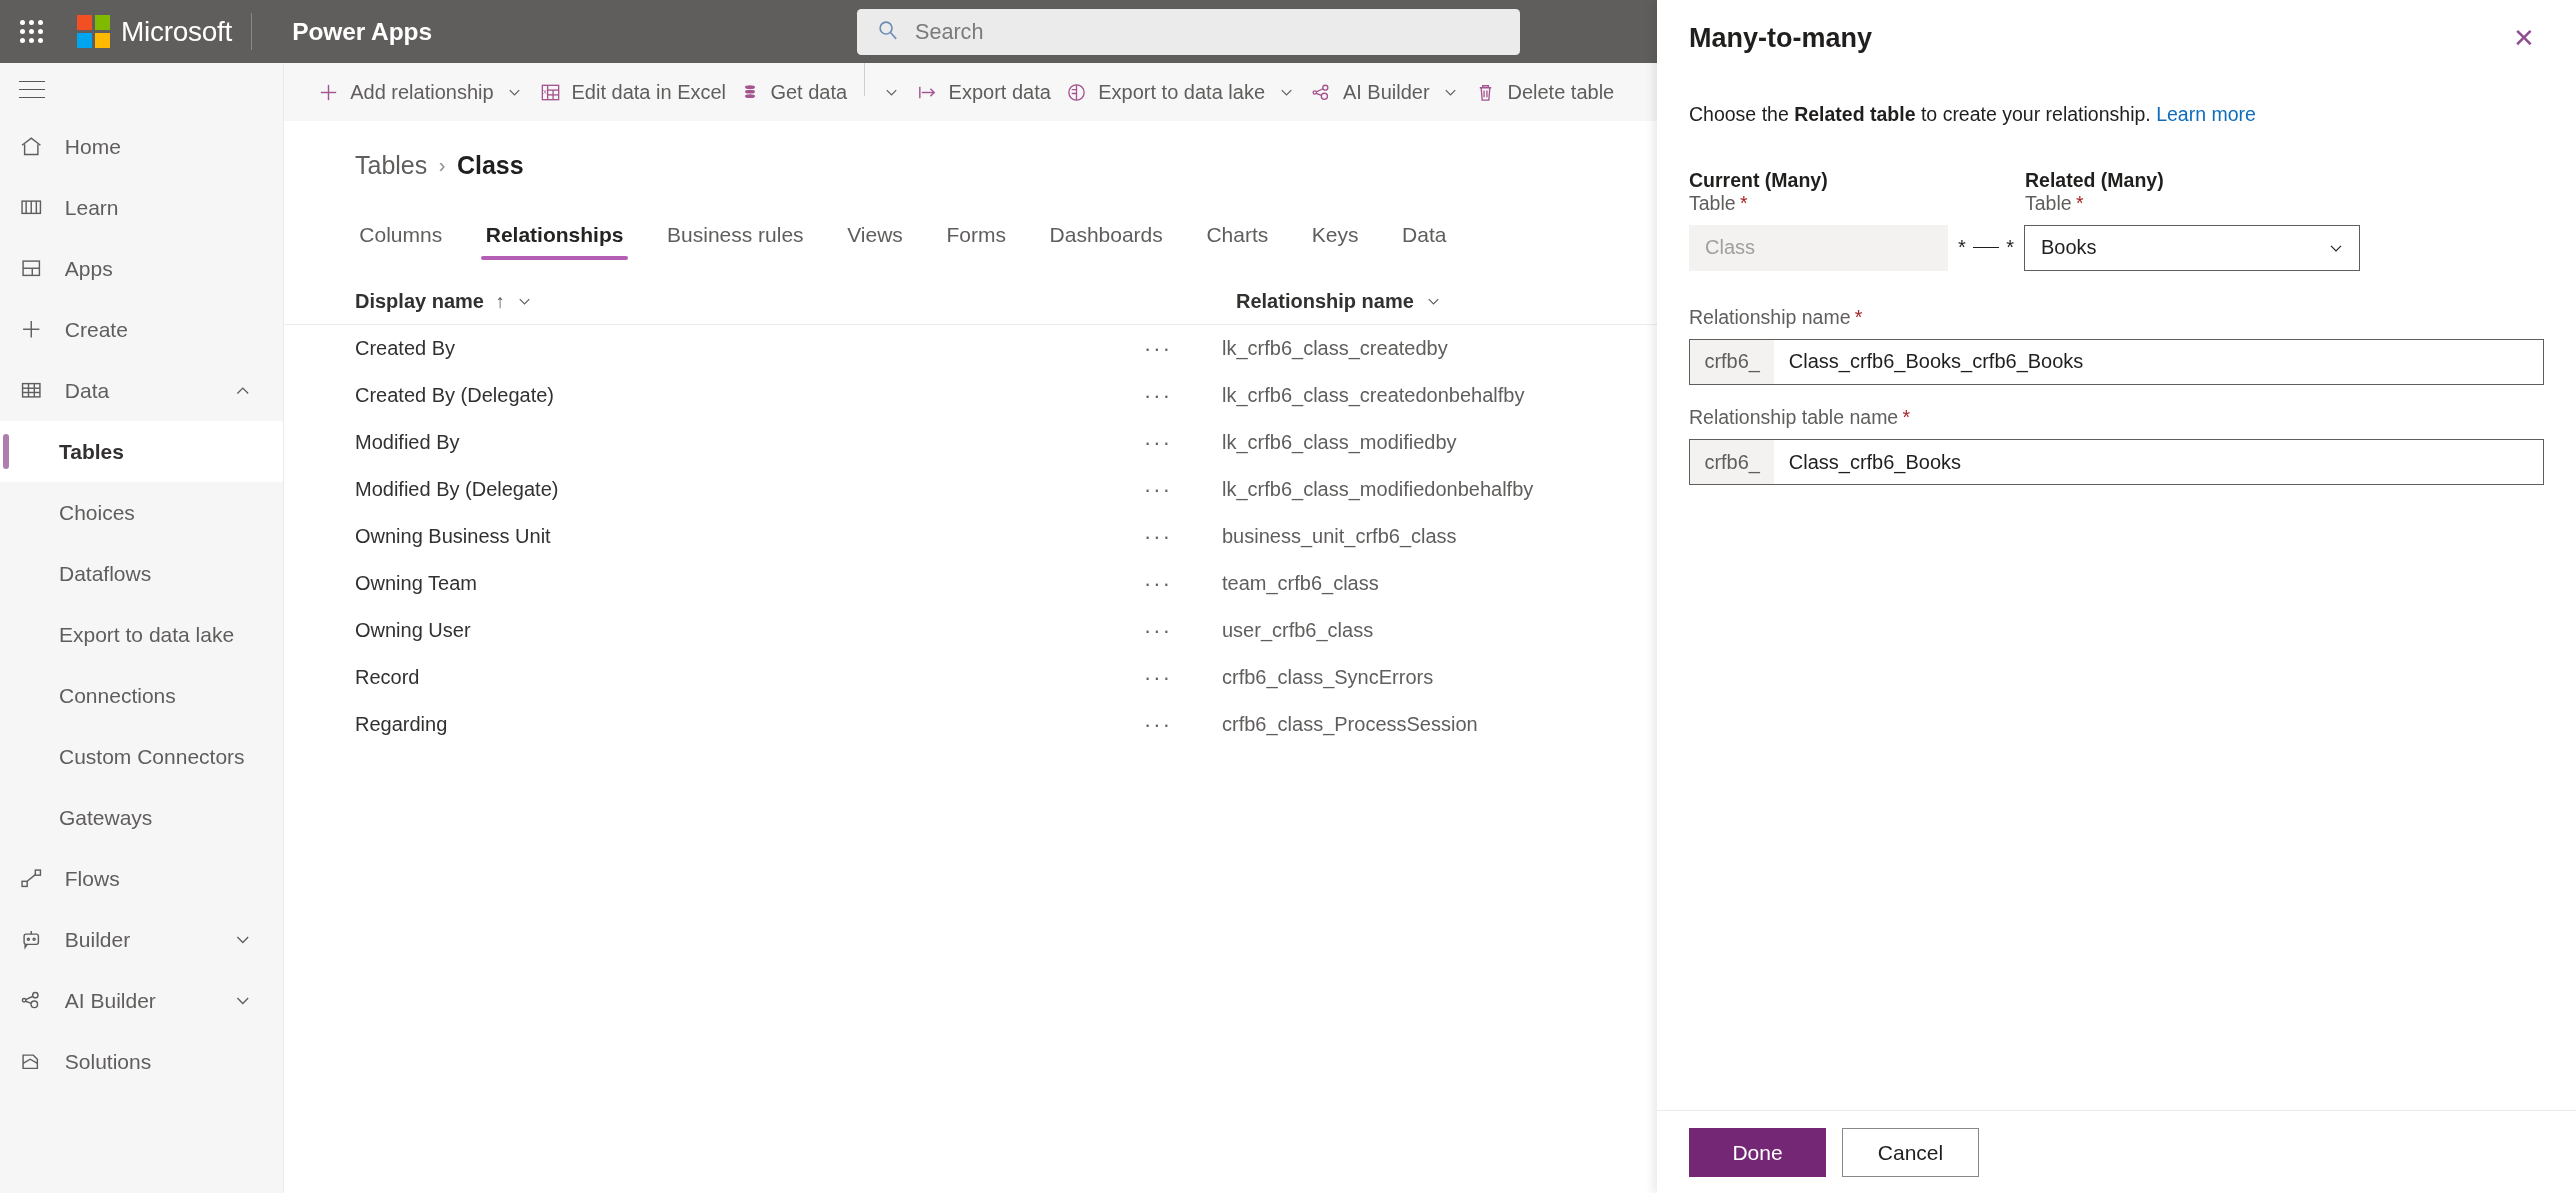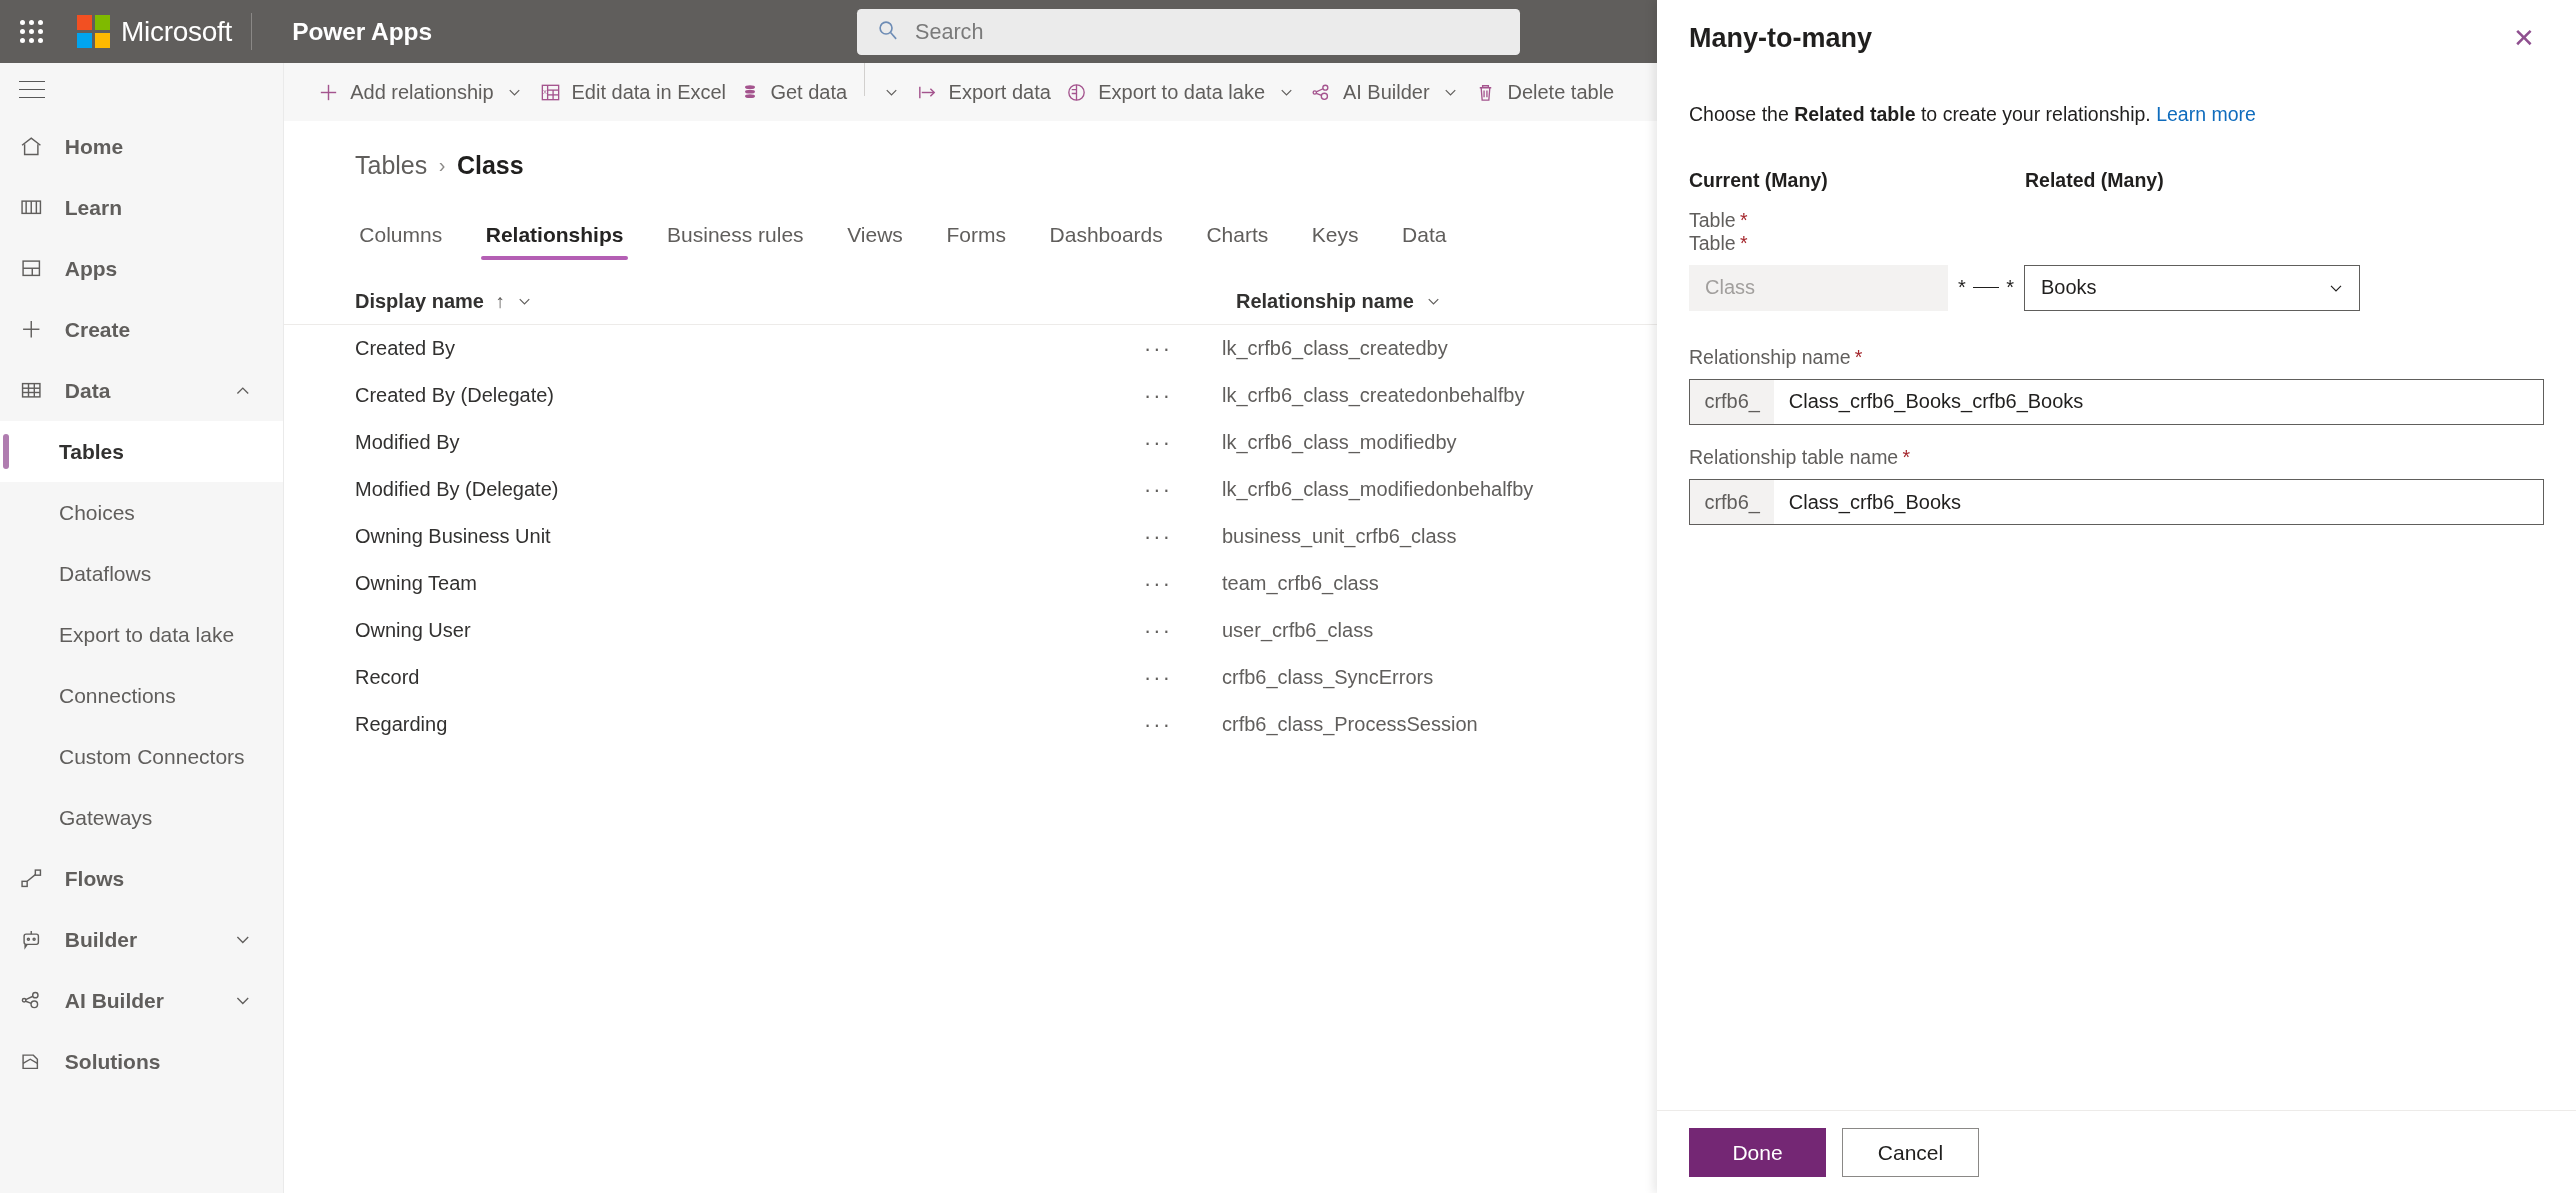--- a/index.html
+++ b/index.html
@@ -59,21 +59,21 @@
     background: #f6f6f6;
     border-right: 0.7px solid #eaeaea;
   }
   .hamburger { width: 284px; height: 53px; display: flex; align-items: center; padding-left: 19px; cursor: pointer; }
   .hamburger span { display: block; width: 26px; height: 1.4px; background: #575757; }
   .hamburger .bars { display: flex; flex-direction: column; gap: 6.5px; }
 
   .nav-item {
     height: 61px; display: flex; align-items: center;
     padding-left: 19px; cursor: pointer; position: relative;
-    color: #605e5c; font-size: 21px; font-weight: bold;
+    color: #605e5c; font-size: 21px;
   }
   .nav-item .nav-ico { width: 40px; display: flex; align-items: center; color: #605e5c; flex: 0 0 40px; }
   .nav-item .nav-lbl { margin-left: 5.8px; }
   .nav-item .chev { position: absolute; right: 29px; color: #605e5c; display: flex; align-items: center; }
   .nav-sub { height: 61px; display: flex; align-items: center; padding-left: 59px; cursor: pointer;
              color: #605e5c; font-size: 21px; position: relative; }
   .nav-sub.selected { background: #ffffff; font-weight: 700; color: #323130; }
   .nav-sub.selected::before {
     content: ""; position: absolute; left: 2.9px; top: 13px;
     width: 6.5px; height: 35px; background: #b07db0; border-radius: 3.6px;
@@ -148,21 +148,21 @@
     cursor: pointer; color: #8f4f8f; font-size: 26px; margin-top: -4.3px;
   }
   #panel-body { flex: 1; padding: 0 32px; overflow: hidden; }
   .panel-desc { font-size: 19.5px; color: #201f1e; margin-top: 44px; }
   .panel-desc b { font-weight: 700; }
   .panel-desc a { color: #0f6cbd; text-decoration: none; cursor: pointer; }
 
   .col-titles { display: flex; margin-top: 43px; }
   .ctitle { font-size: 19.5px; font-weight: 700; color: #201f1e; }
   .ct-a { width: 336px; }
-  .lbl-row { display: flex; margin-top: 17px; flex-direction: column; }
+  .lbl-row { display: flex; margin-top: 0; }
   .fld-label { font-size: 19.5px; color: #605e5c; }
   .req { color: #a4262c; margin-left: 4.3px; }
   .fl-a { width: 336px; }
 
   .selects-row { display: flex; align-items: center; margin-top: 10px; }
   .inp-disabled {
     width: 259px; height: 46px; background: #f3f2f1;
     display: flex; align-items: center; padding: 0 16px;
     font-size: 20px; color: #a19f9d;
   }

